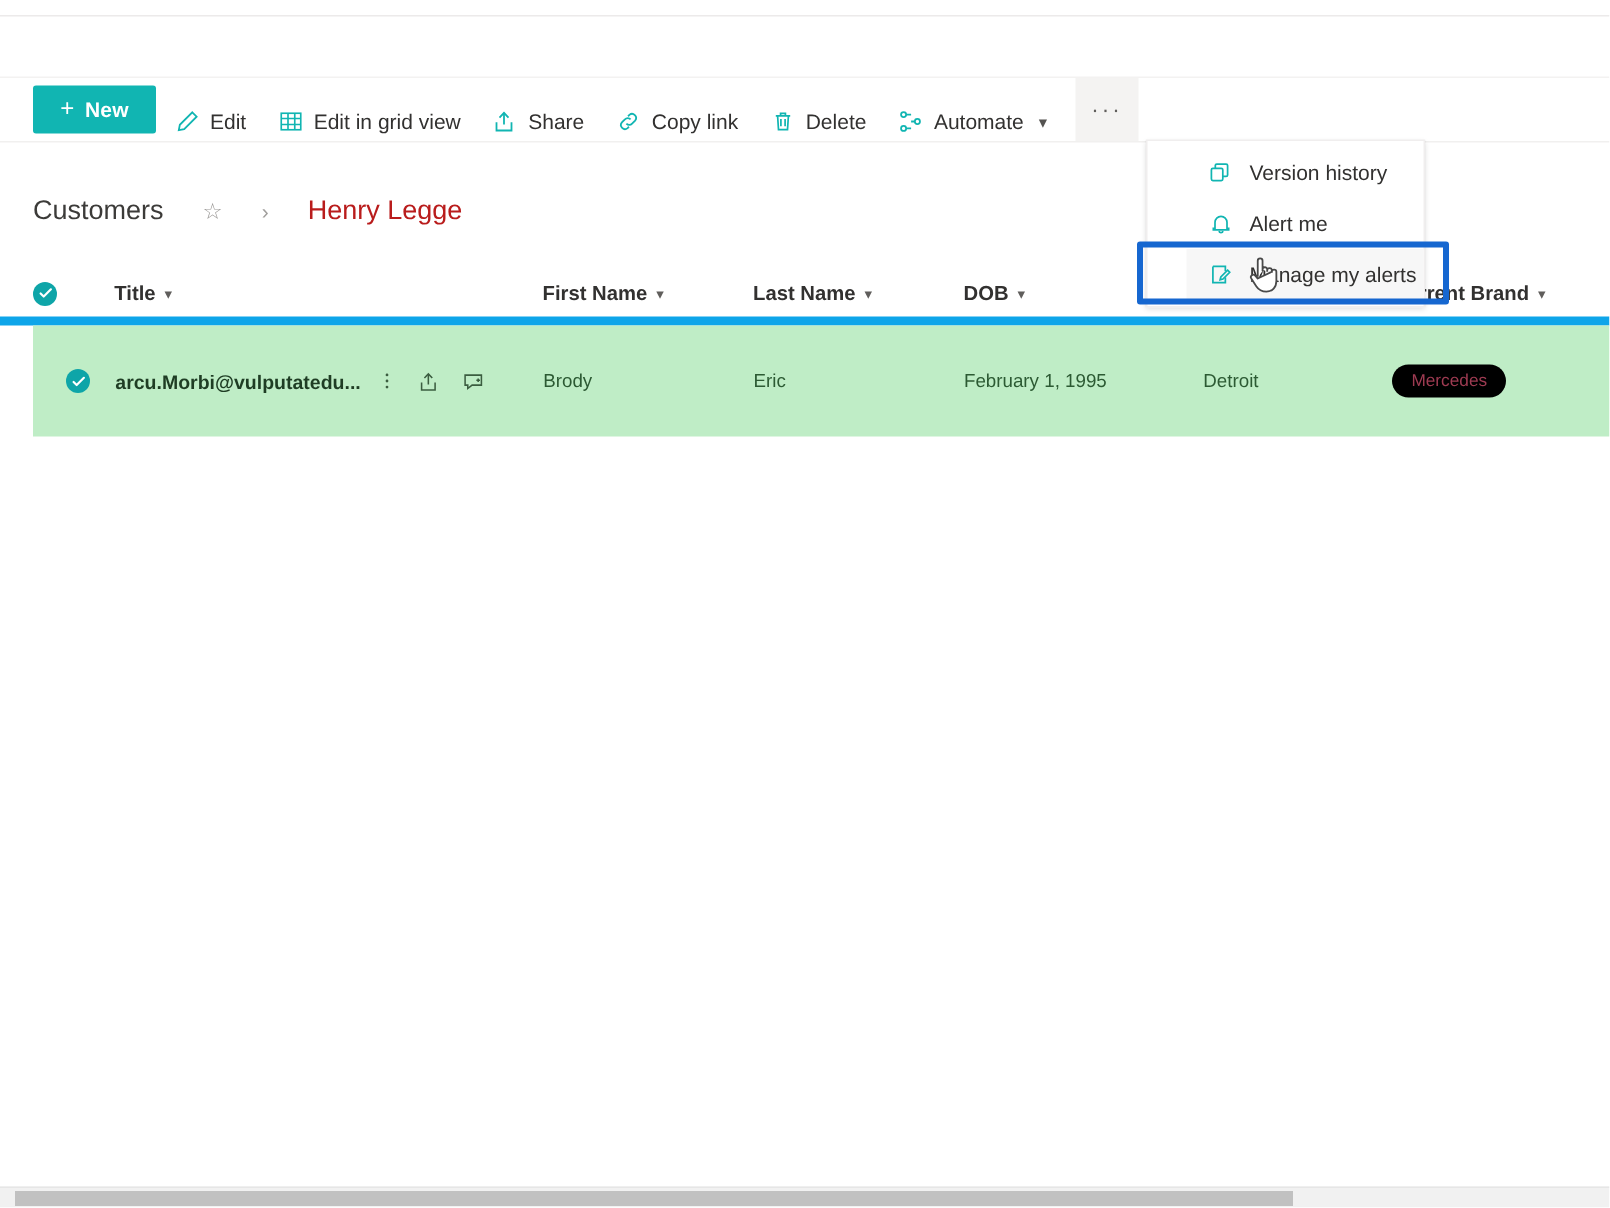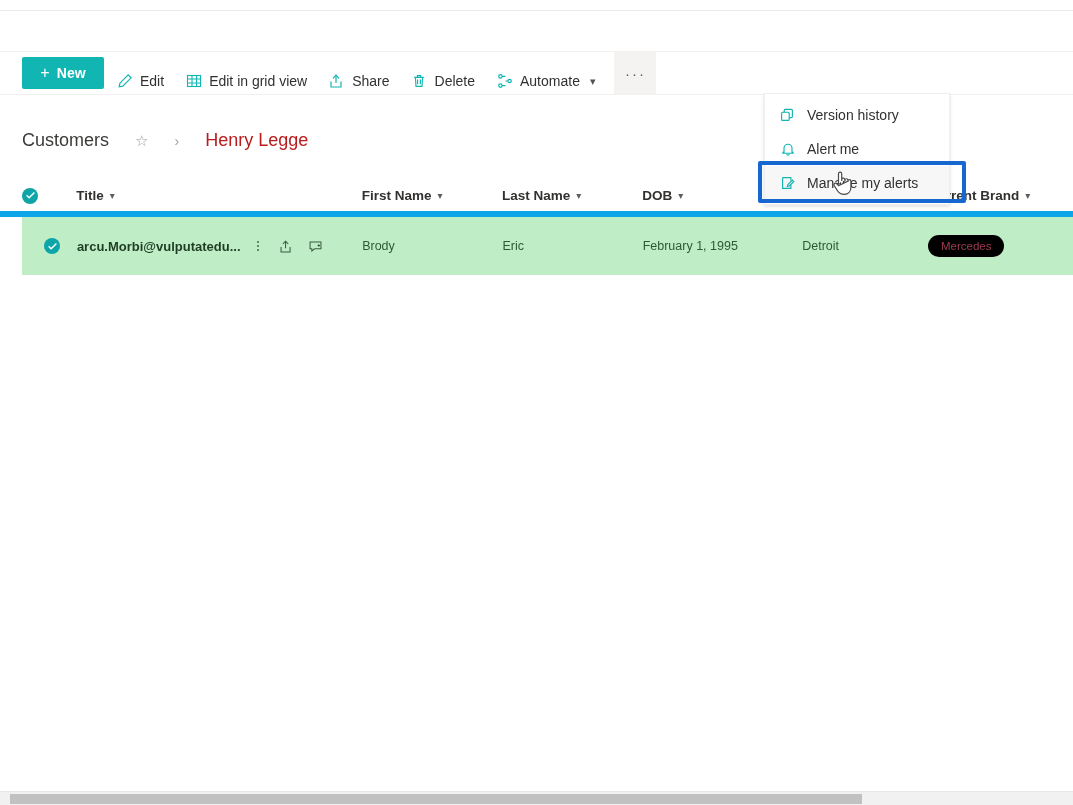--- a/index.html
+++ b/index.html
@@ -129,20 +129,21 @@
   .menu-item {
     height: 34px;
     display: flex;
     align-items: center;
     gap: 11px;
     padding: 0 14px;
     font-size: 14px;
     color: #323130;
     cursor: pointer;
     white-space: nowrap;
+    margin-left: 26px;
   }
   .menu-item .mic {
     width: 17px; height: 17px;
     display: inline-flex;
     align-items: center;
     justify-content: center;
     color: #11b5b2;
     flex: 0 0 auto;
   }
   .menu-item.highlighted { background: #f7f7f7; }
@@ -205,21 +206,21 @@
     font-weight: 600;
     color: #323130;
     display: flex;
     align-items: center;
     gap: 6px;
     cursor: pointer;
   }
   .headrow .cell .hchev { font-size: 10px; color: #605e5c; font-weight: 400; }
 
   .datarow {
-    height: 58px;
+    height: 74px;
     background: #bfedc6;
     margin-left: 22px;
     padding-left: 0;
     width: 1051px;
   }
   .datarow .cell {
     font-size: 12.5px;
     color: #2c5a33;
   }
 
@@ -329,20 +330,29 @@
       <span class="ic">
         <svg viewBox="0 0 16 16" width="16" height="16" fill="none" stroke="currentColor" stroke-width="1.2">
           <path d="M2 8.5v5.5h10V8.5"></path>
           <path d="M7 10V2.2"></path>
           <path d="M4 5.4l3-3.2 3 3.2"></path>
         </svg>
       </span>
       <span>Share</span>
     </div>
 
+    <div class="cb-item">
+      <span class="ic">
+        <svg viewBox="0 0 16 16" width="16" height="16" fill="none" stroke="currentColor" stroke-width="1.2">
+          <path d="M6.6 9.4a2.6 2.6 0 003.8 0l2-2a2.7 2.7 0 00-3.8-3.8l-.9.9"></path>
+          <path d="M9.4 6.6a2.6 2.6 0 00-3.8 0l-2 2a2.7 2.7 0 003.8 3.8l.9-.9"></path>
+        </svg>
+      </span>
+      <span>Copy link</span>
+    </div>
 
 
     <div class="cb-item">
       <span class="ic">
         <svg viewBox="0 0 16 16" width="16" height="16" fill="none" stroke="currentColor" stroke-width="1.15">
           <path d="M3.2 4.3h9.6M6.4 4.3V2.6h3.2v1.7"></path>
           <path d="M4.4 4.3l.6 9.1h6l.6-9.1"></path>
           <path d="M6.6 6.4v4.8M9.4 6.4v4.8"></path>
         </svg>
       </span>

